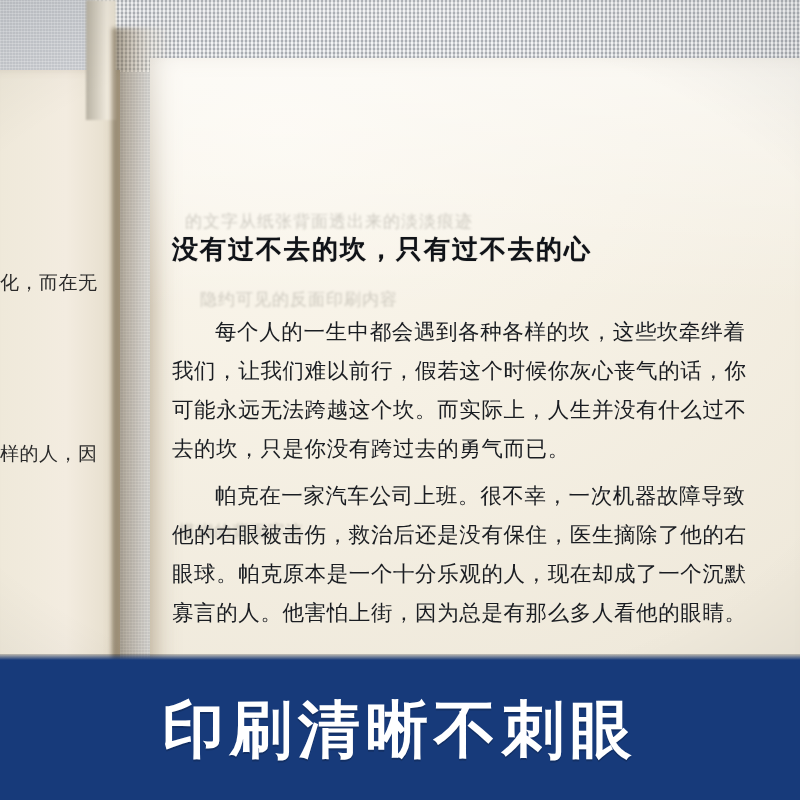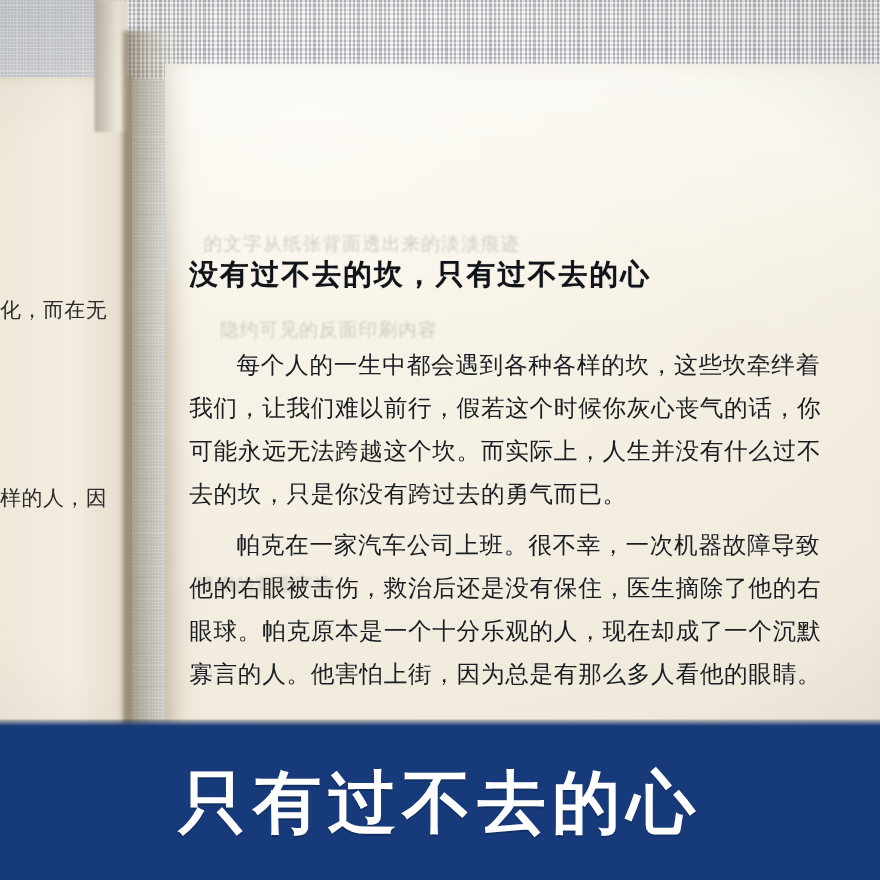--- a/index.html
+++ b/index.html
@@ -205,16 +205,16 @@
   <div class="content">
     <h1 class="heading">没有过不去的坎，只有过不去的心</h1>
     <p class="para">每个人的一生中都会遇到各种各样的坎，这些坎牵绊着我们，让我们难以前行，假若这个时候你灰心丧气的话，你可能永远无法跨越这个坎。而实际上，人生并没有什么过不去的坎，只是你没有跨过去的勇气而已。</p>
     <p class="para second">帕克在一家汽车公司上班。很不幸，一次机器故障导致他的右眼被击伤，救治后还是没有保住，医生摘除了他的右眼球。帕克原本是一个十分乐观的人，现在却成了一个沉默寡言的人。他害怕上街，因为总是有那么多人看他的眼睛。</p>
   </div>
 
   <div class="vignette"></div>
 
   <div class="banner-top-edge"></div>
   <div class="banner">
-    <span class="banner-text">只有过不去的心</span>
+    <span class="banner-text">印刷清晰不刺眼</span>
   </div>
 
 </div>
 
 </body></html>

